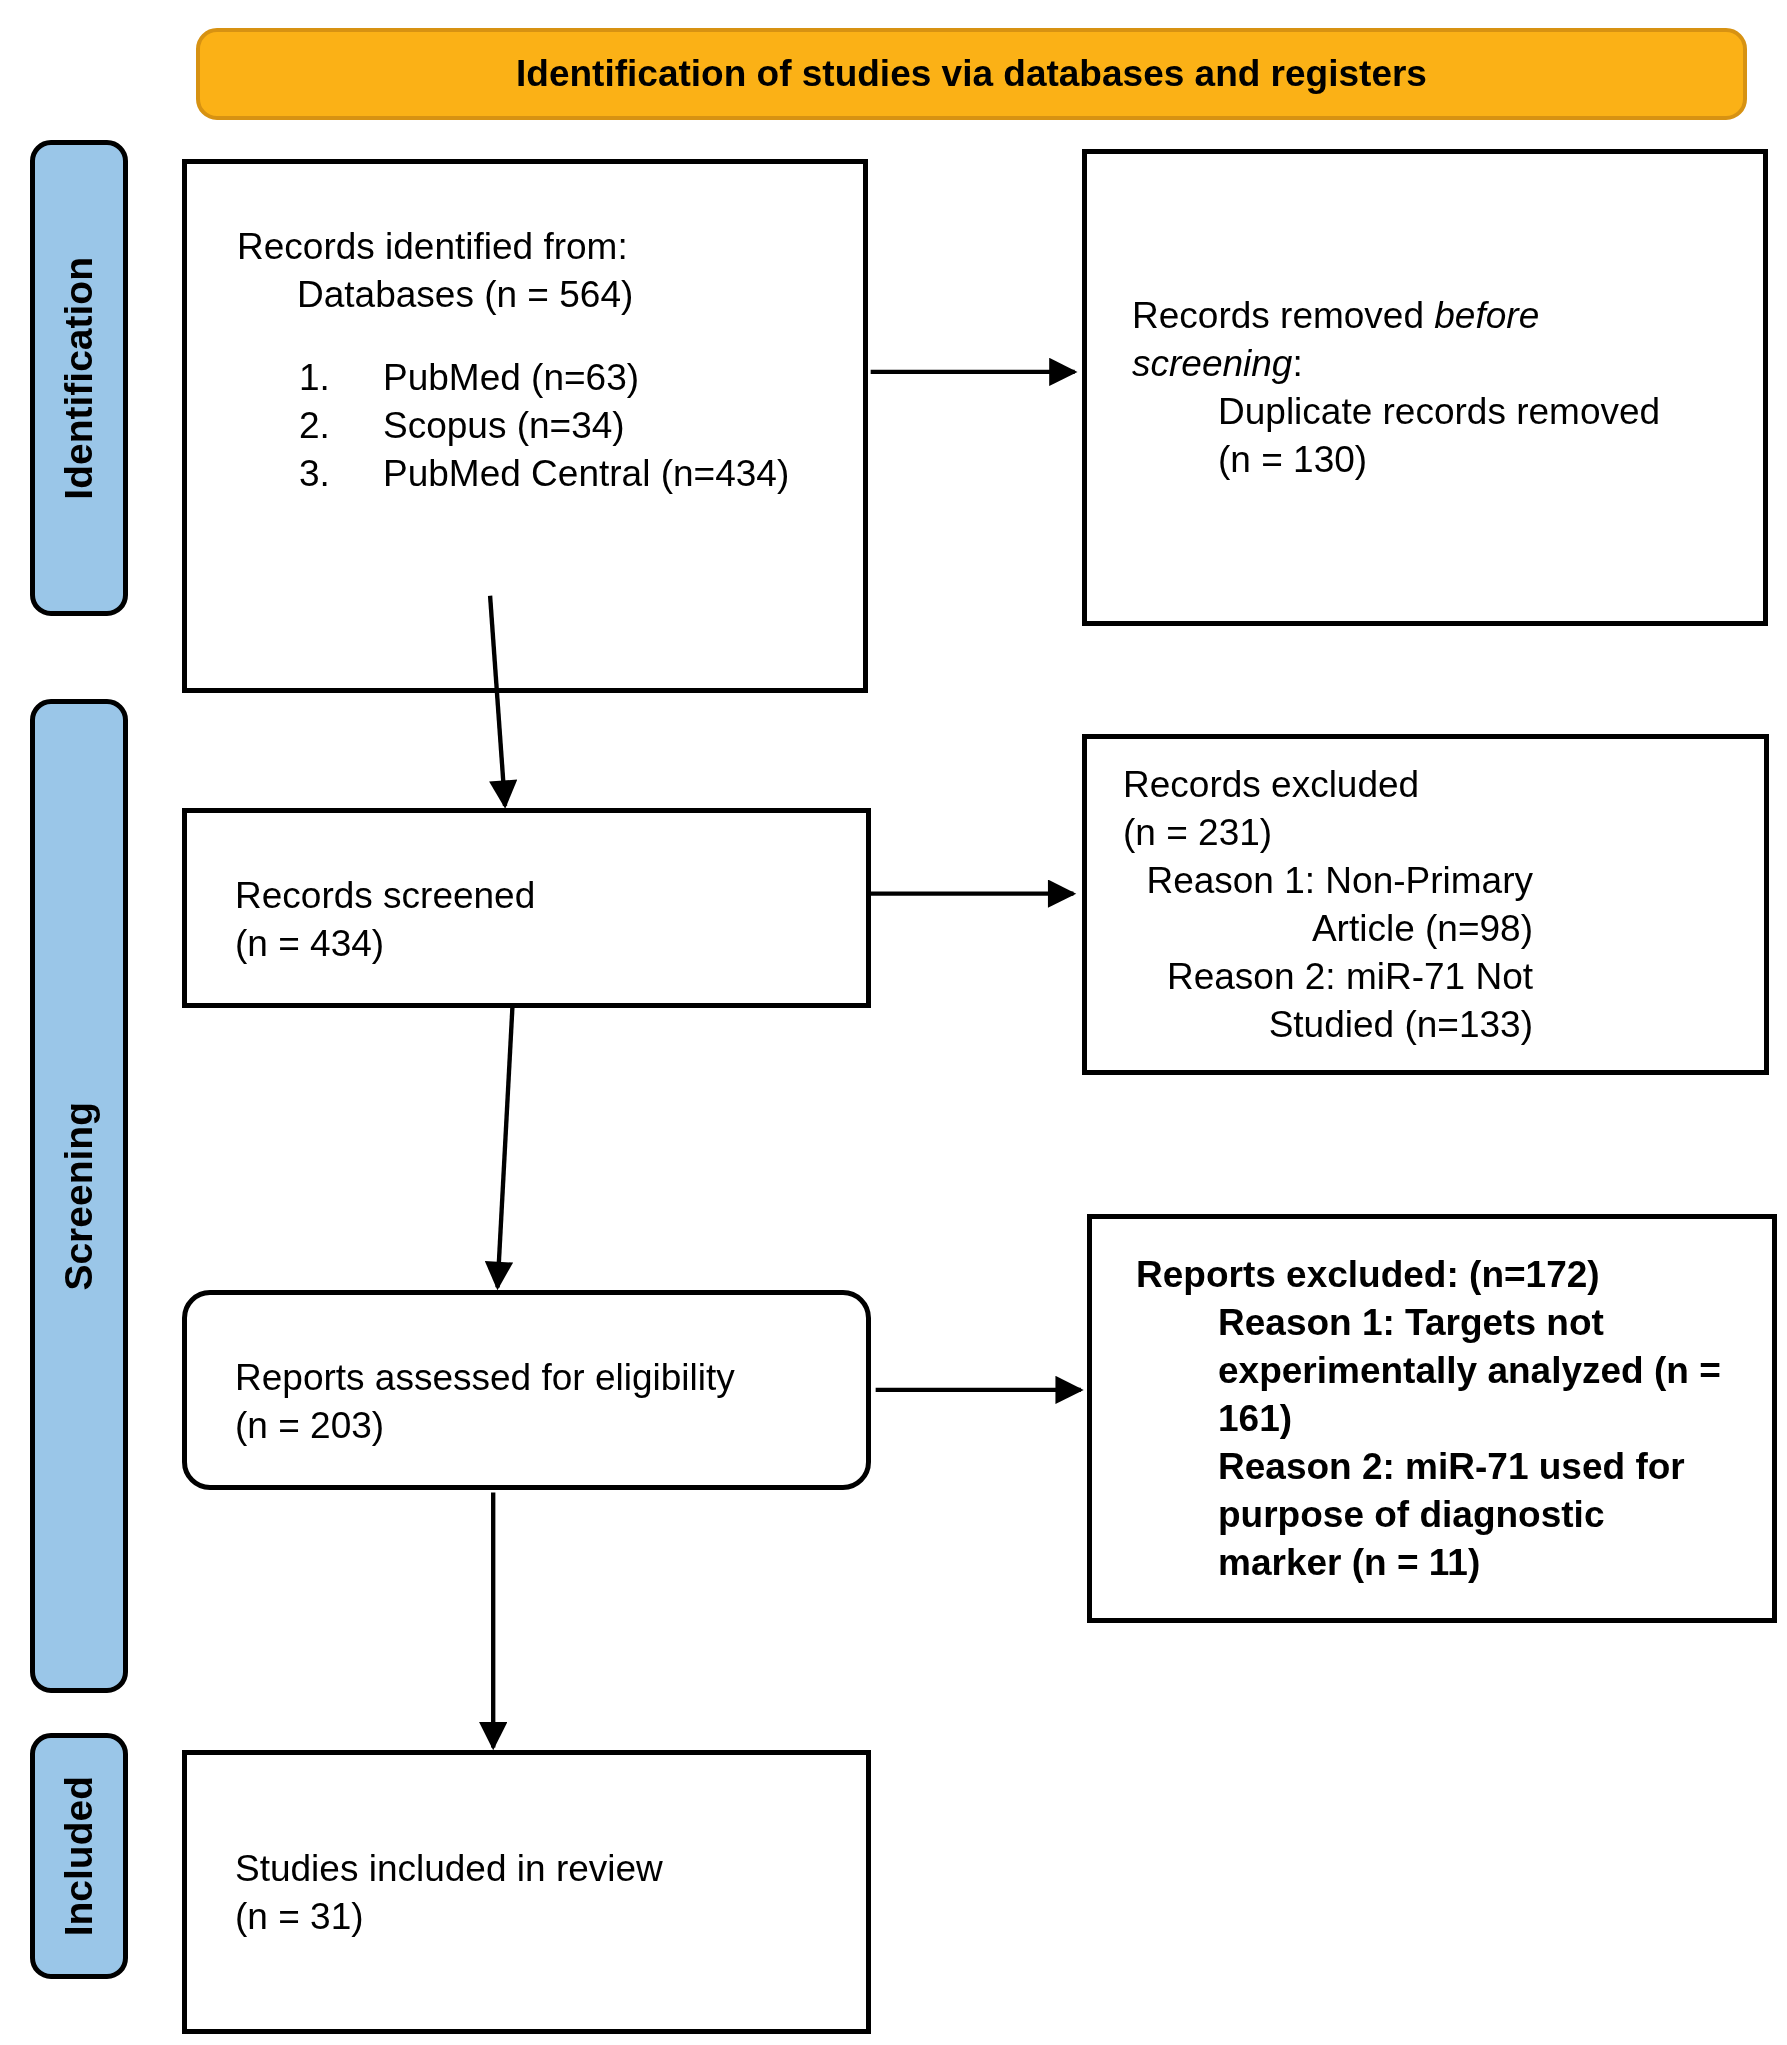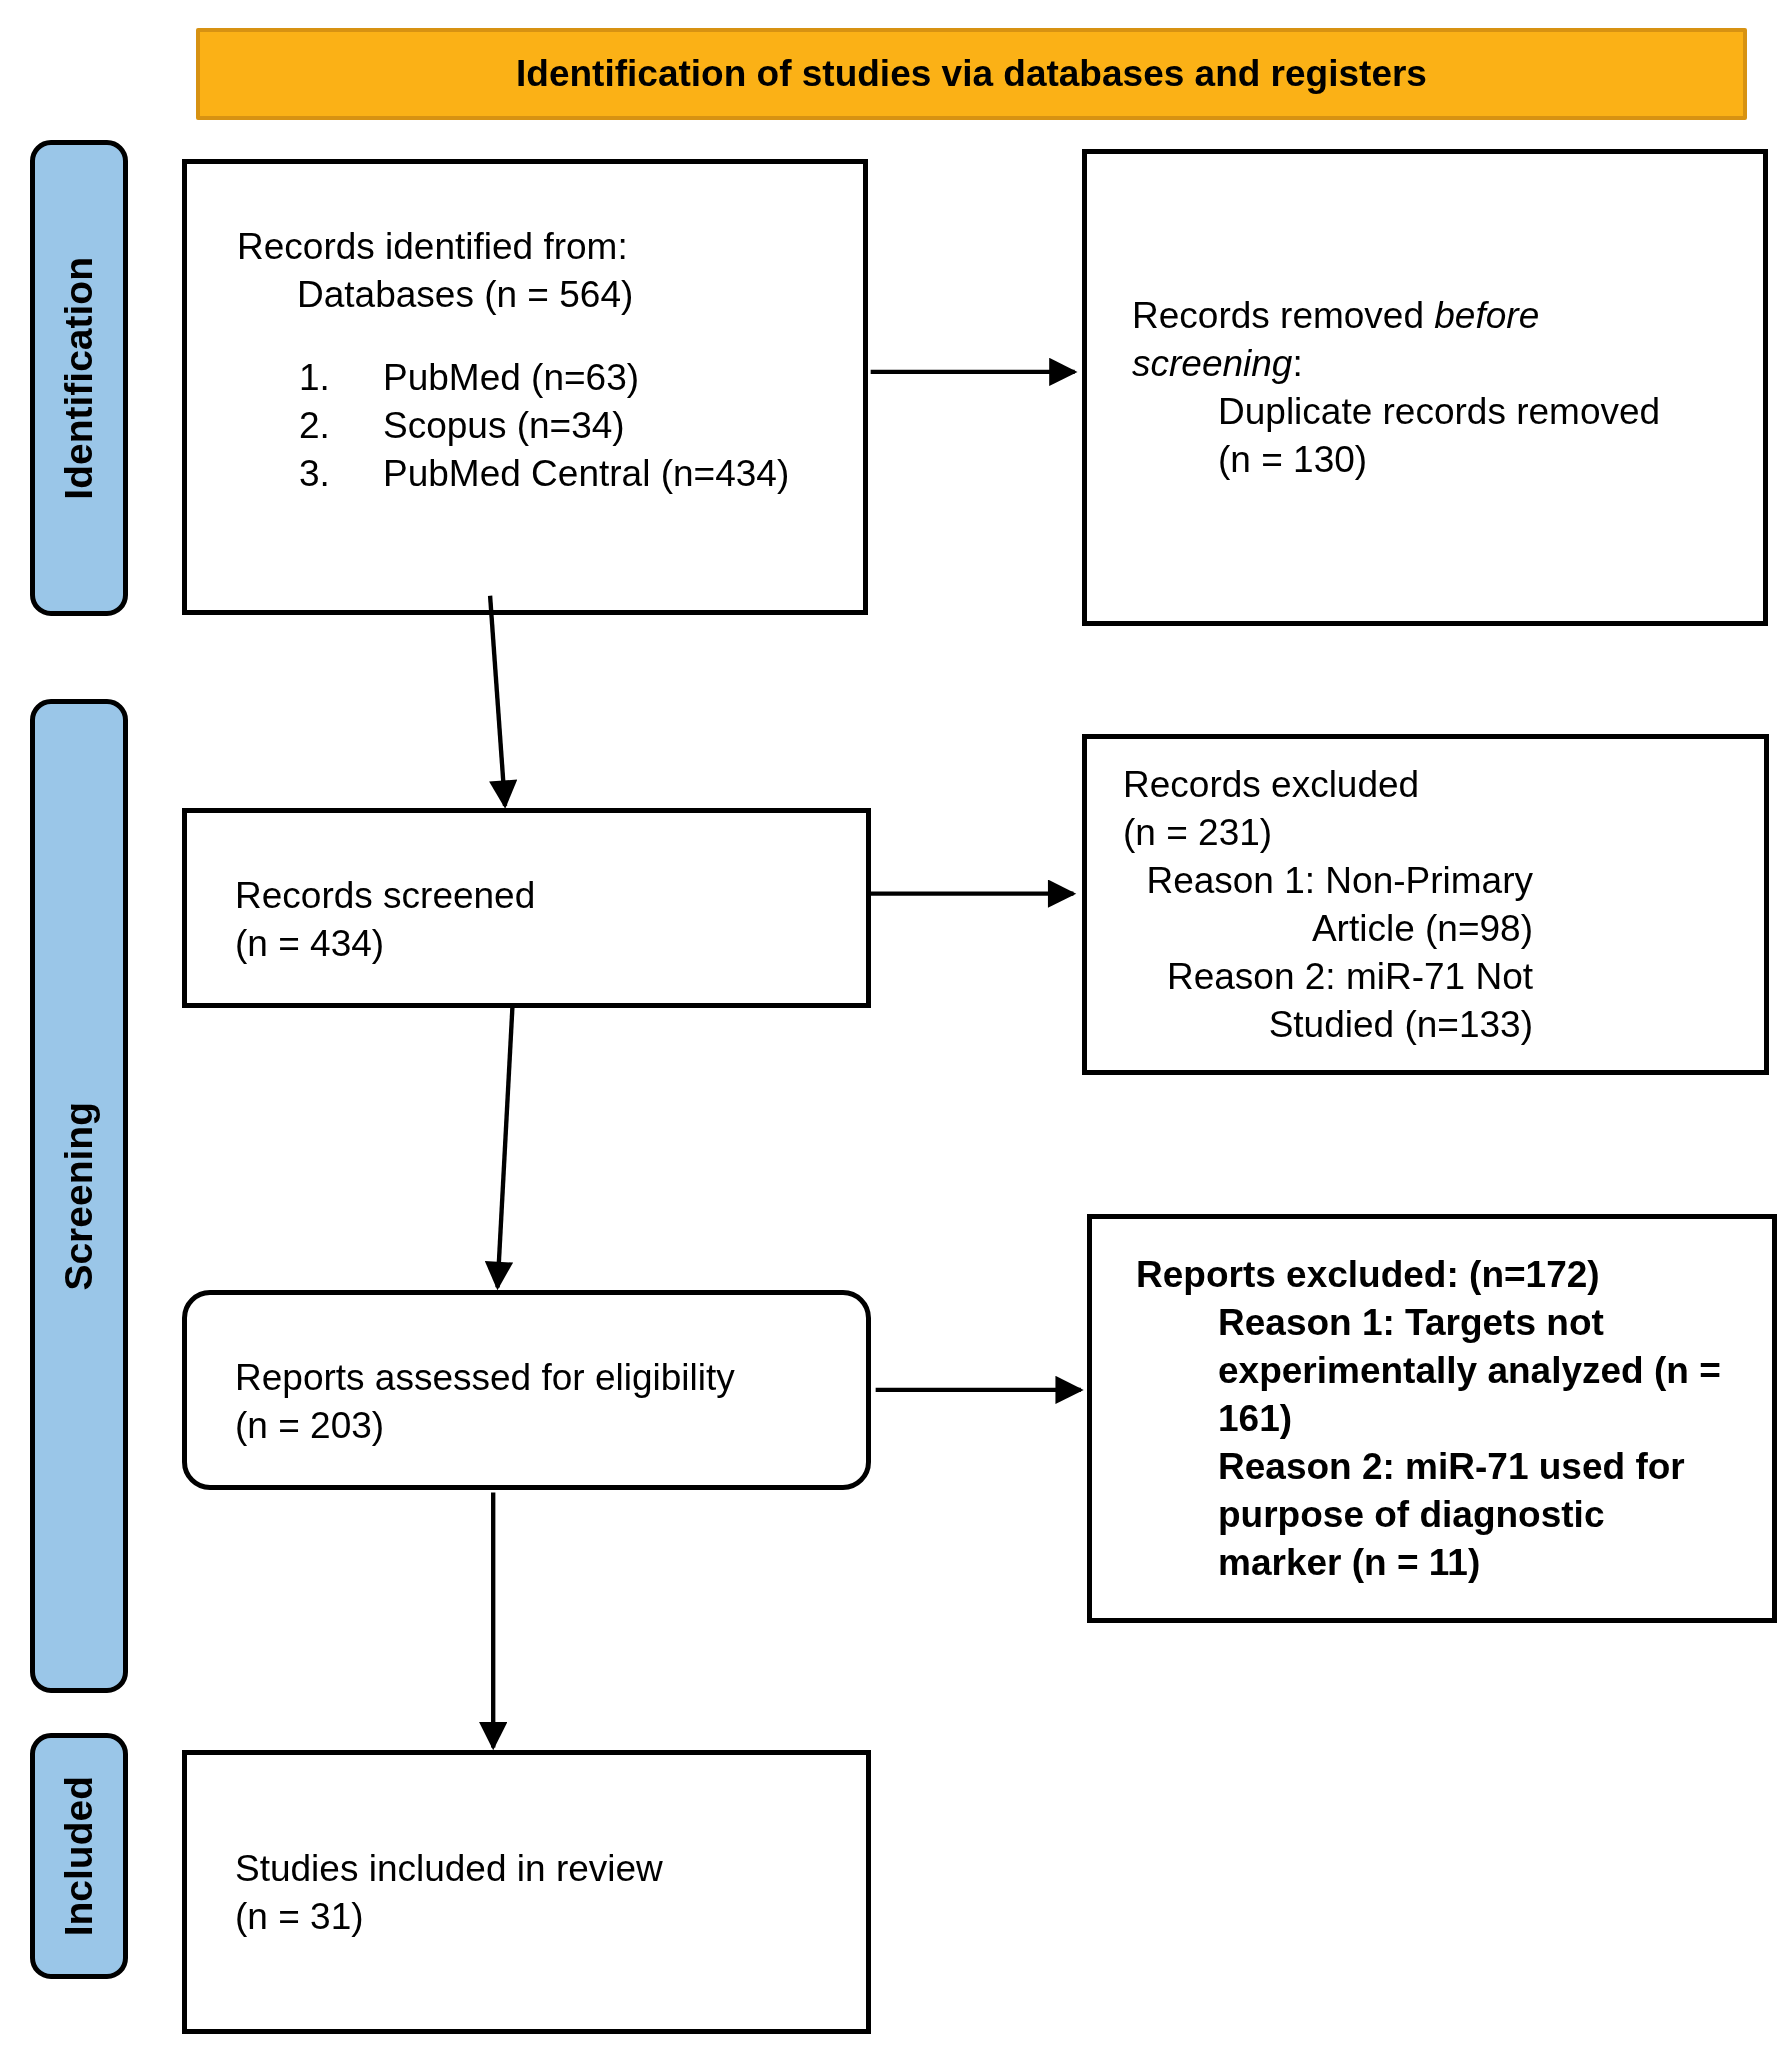--- a/index.html
+++ b/index.html
@@ -14,21 +14,21 @@
     --stage-fill:#9AC6E8;
     --line:#000000;
   }
   .abs{position:absolute;box-sizing:border-box;}
 
   
   .banner{
     left:196px;top:28px;width:1551px;height:92px;
     background:var(--banner-fill);
     border:4.4px solid var(--banner-border);
-    border-radius:2px;
+    border-radius:21px;
     display:flex;align-items:center;justify-content:center;
     font-size:37px;font-weight:bold;
   }
 
   
   .stage{
     left:30px;width:98px;
     background:var(--stage-fill);
     border:5.6px solid #000;
     border-radius:21px;
@@ -43,21 +43,21 @@
     font-size:39px;font-weight:bold;
     white-space:nowrap;
   }
 
   
   .box{
     background:#fff;
     border:5px solid #000;
     font-size:37px;line-height:48px;
   }
-  .box-identified{left:182px;top:159px;width:686px;height:456px;padding:59px 1px 0 50px;}
+  .box-identified{left:182px;top:159px;width:686px;height:534px;padding:59px 1px 0 50px;}
   .box-screened{left:182px;top:808px;width:689px;height:200px;padding:59px 12.4px 0 48px;}
   .box-assessed{left:182px;top:1290px;width:689px;height:200px;padding:59px 12.4px 0 48px;border-radius:28px;}
   .box-included{left:182px;top:1750px;width:689px;height:284px;padding:90px 12.4px 0 48px;}
 
   .box-removed{left:1082px;top:149px;width:686px;height:477px;padding:0 12.4px 0 45px;
     display:flex;flex-direction:column;justify-content:center;}
   .box-rec-excluded{left:1082px;top:734px;width:687px;height:341px;padding:0 9.3px 0 36px;
     display:flex;flex-direction:column;justify-content:center;}
   .box-rep-excluded{left:1087px;top:1214px;width:690px;height:409px;padding:0 9.3px 0 44px;
     display:flex;flex-direction:column;justify-content:center;font-weight:bold;}

